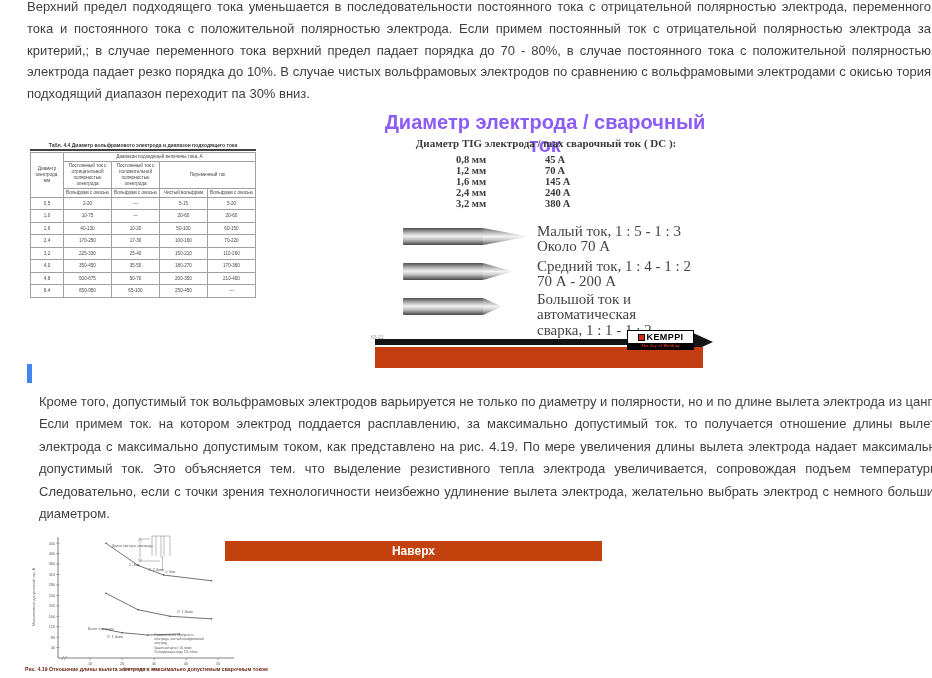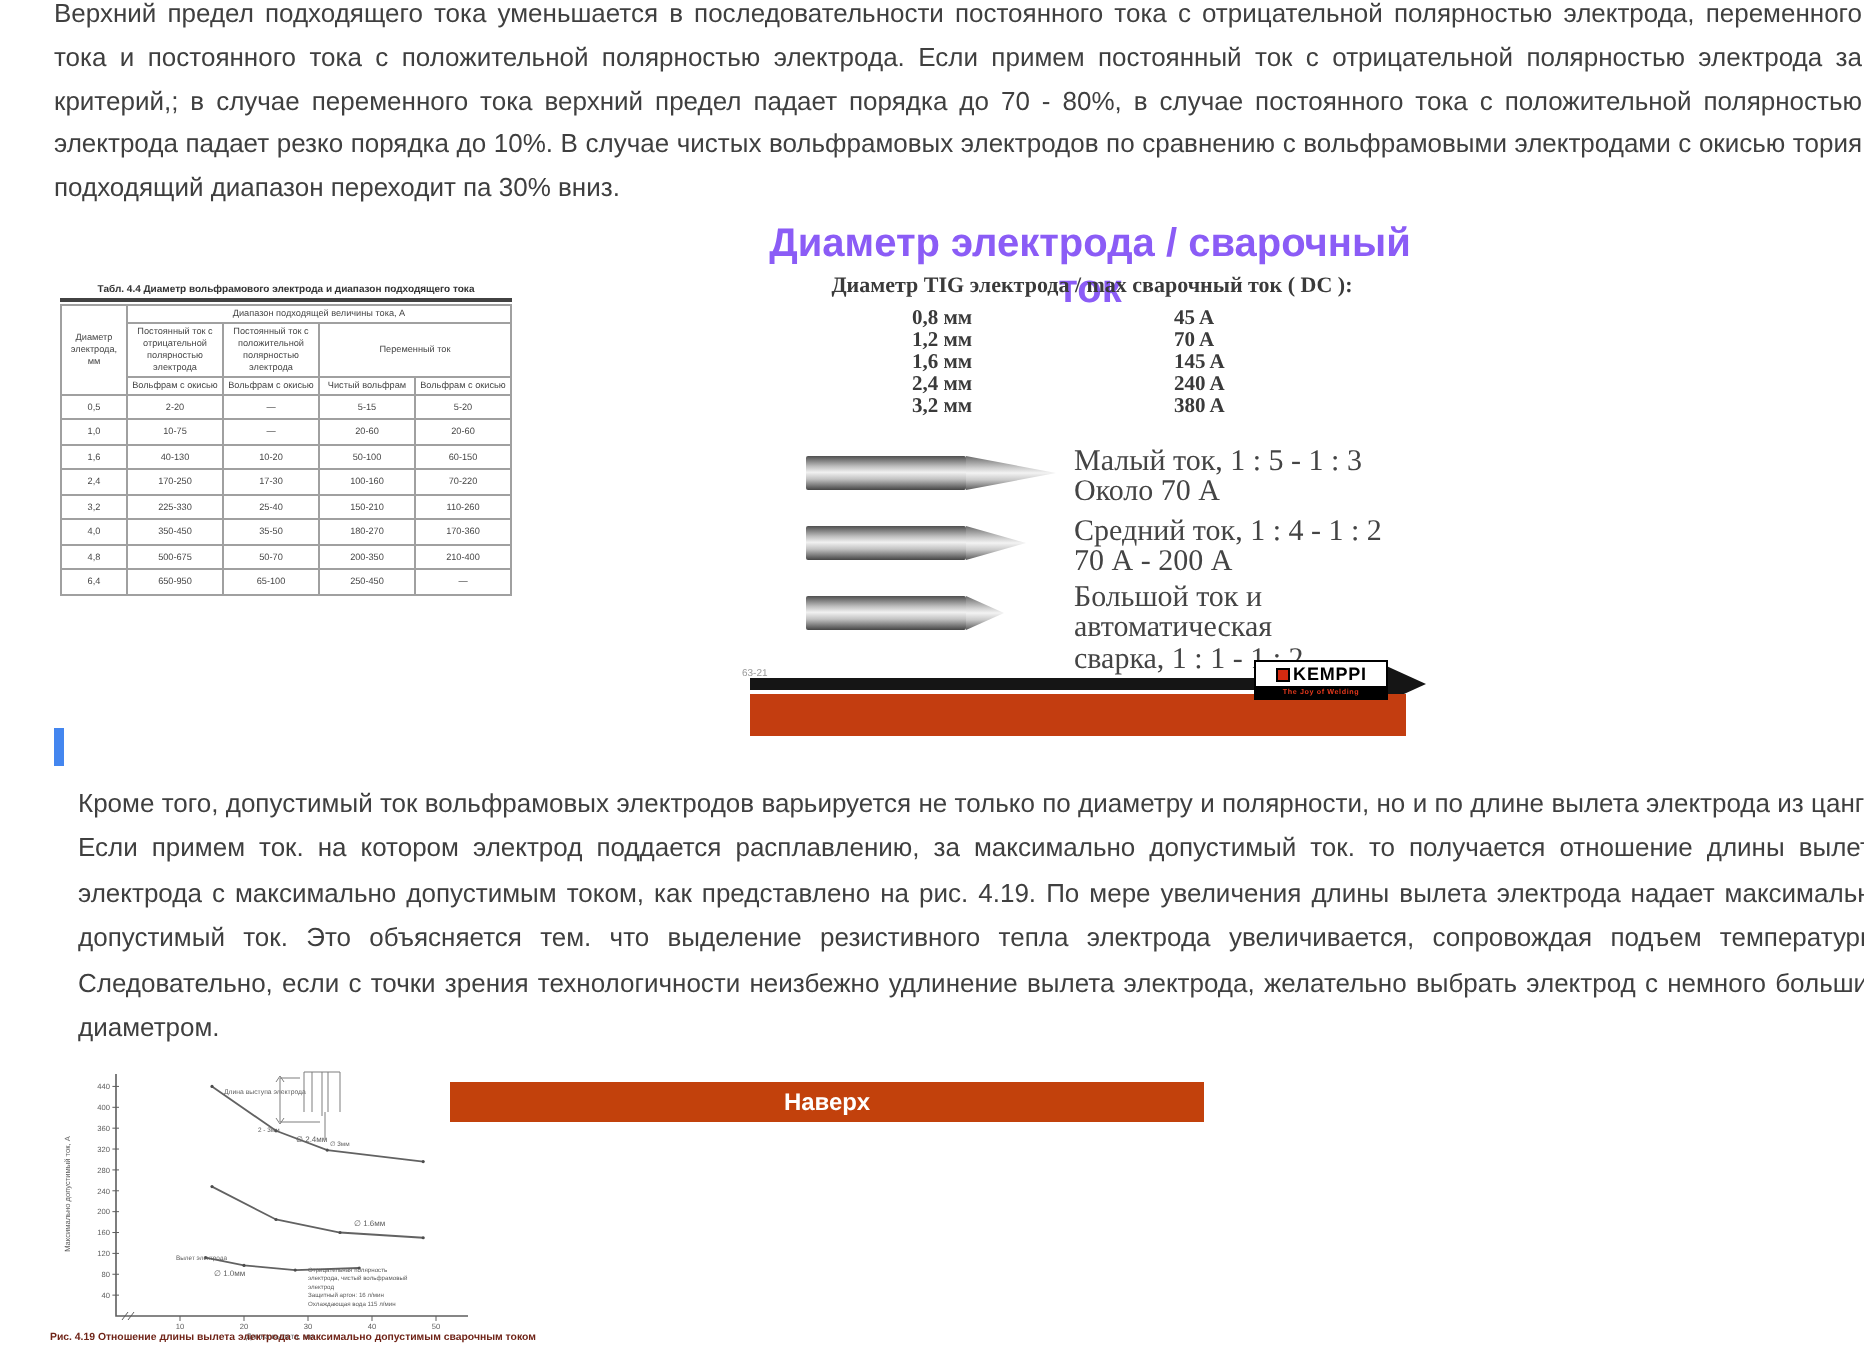--- a/index.html
+++ b/index.html
@@ -20,21 +20,21 @@
               text-align:center;padding:1px 1px;line-height:1.3;overflow:hidden;}
   .scan-t td{height:9.5px;}
   .w0{width:30px;} .w1{width:52px;} .w2{width:52px;} .w3{width:45px;} .w4{width:45px;}
   
   .fig-title{position:absolute;left:376px;top:111px;width:338px;text-align:center;
              font-size:20px;font-weight:bold;color:#8b5cf6;}
   .fig-subtitle{position:absolute;left:382px;top:137px;width:328px;text-align:center;
              font-family:"Liberation Serif",serif;font-size:11px;font-weight:bold;color:#3a3a3a;}
   .dia-table{position:absolute;left:456px;top:154px;}
   .dia-row{display:flex;height:11px;font-family:"Liberation Serif",serif;
-           font-size:10.5px;font-weight:bold;color:#3a3a3a;gap:42px;}
+           font-size:10.5px;font-weight:bold;color:#3a3a3a;}
   .dia-row .dd{width:89px;} .dia-row .da{width:70px;}
   .electrode{position:absolute;left:403px;display:flex;align-items:center;height:17px;}
   .e1{top:228px;} .e2{top:263px;} .e3{top:298px;}
   .cyl{width:80px;height:17px;border-radius:1px;
        background:linear-gradient(to bottom,#4f4f4f 0%,#bdbdbd 30%,#f1f1f1 48%,#c2c2c2 68%,#454545 100%);}
   .tip{height:17px;clip-path:polygon(0 0,100% 50%,0 100%);
        background:linear-gradient(to bottom,#6a6a6a 0%,#cfcfcf 35%,#f3f3f3 50%,#cacaca 70%,#5a5a5a 100%);}
   .t1{width:45px;} .t2{width:30px;} .t3{width:19px;}
   .tip-label{position:absolute;left:537px;width:190px;font-family:"Liberation Serif",serif;
              font-size:15px;line-height:15.3px;color:#444;}

